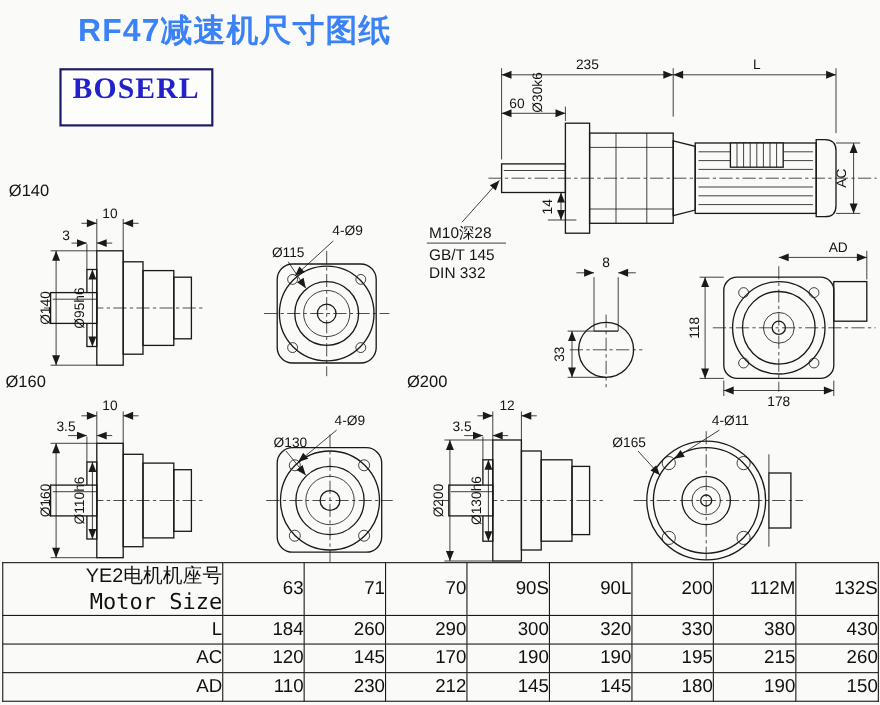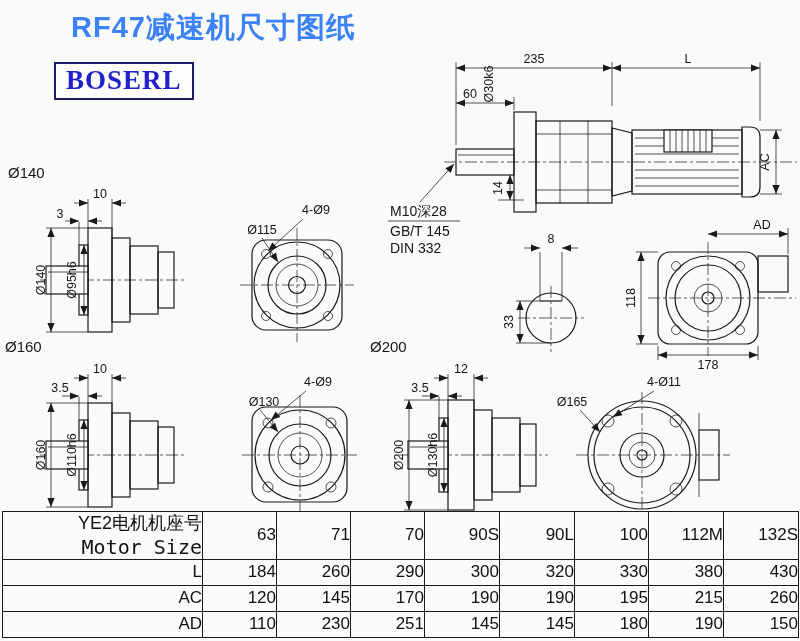--- a/index.html
+++ b/index.html
@@ -2,21 +2,21 @@
 <html><head>
 <meta charset="utf-8">
 <style>
   * { margin:0; padding:0; box-sizing:border-box; }
   html,body { width:800px; height:641px; }
   body { background:#fafaf8; font-family:"Liberation Sans",sans-serif; position:relative; overflow:hidden; }
   .page { position:absolute; inset:0; width:800px; height:641px; background:#fafaf8; }
   .title { position:absolute; left:55px; top:8px; font-size:29px; font-weight:bold; color:#3b82f6;
            font-family:"Liberation Sans",sans-serif; letter-spacing:1px;margin-left:16px; }
   .logo  { position:absolute; left:54px; top:62px; border:2px solid #1b1b66; background:#fdfdfb;
-           padding:1px 10px 2px 10px; font-family:"Liberation Serif",serif; font-size:27px; font-weight:bold;
+           padding:1px 10px 17px 10px; font-family:"Liberation Serif",serif; font-size:27px; font-weight:bold;
            color:#2222cc; letter-spacing:1px; }
   svg.drawing { position:absolute; left:0; top:0; }
   svg text { fill:#151515; }
   .dim  { font:12.5px "Liberation Sans",sans-serif; }
   .lbl  { font:15px "Liberation Sans",sans-serif; }
   .note { font:14px "Liberation Sans",sans-serif; }
   .ol { fill:none; stroke:#1a1a1a; stroke-width:1.2; }
   .wh { fill:#fafaf8; stroke:#1a1a1a; stroke-width:1.2; }
   .th { fill:none; stroke:#1a1a1a; stroke-width:0.75; }
   .cl { fill:none; stroke:#1a1a1a; stroke-width:0.7; stroke-dasharray:12 3 3 3; }
@@ -301,21 +301,21 @@
       <tr>
         <td class="c-hdr">
           <div class="hdr-cn">YE2电机机座号</div>
           <div class="hdr-en">Motor Size</div>
         </td>
         <td class="num">63</td>
         <td class="num">71</td>
         <td class="num">70</td>
         <td class="num">90S</td>
         <td class="num">90L</td>
-        <td class="num">100</td>
+        <td class="num">200</td>
         <td class="num">112M</td>
         <td class="num">132S</td>
       </tr>
       <tr>
         <td class="rowlbl">L</td>
         <td class="num">184</td>
         <td class="num">260</td>
         <td class="num">290</td>
         <td class="num">300</td>
         <td class="num">320</td>
@@ -331,21 +331,21 @@
         <td class="num">190</td>
         <td class="num">190</td>
         <td class="num">195</td>
         <td class="num">215</td>
         <td class="num">260</td>
       </tr>
       <tr>
         <td class="rowlbl">AD</td>
         <td class="num">110</td>
         <td class="num">230</td>
-        <td class="num">251</td>
+        <td class="num">212</td>
         <td class="num">145</td>
         <td class="num">145</td>
         <td class="num">180</td>
         <td class="num">190</td>
         <td class="num">150</td>
       </tr>
     </tbody>
   </table>
 
 </div>

